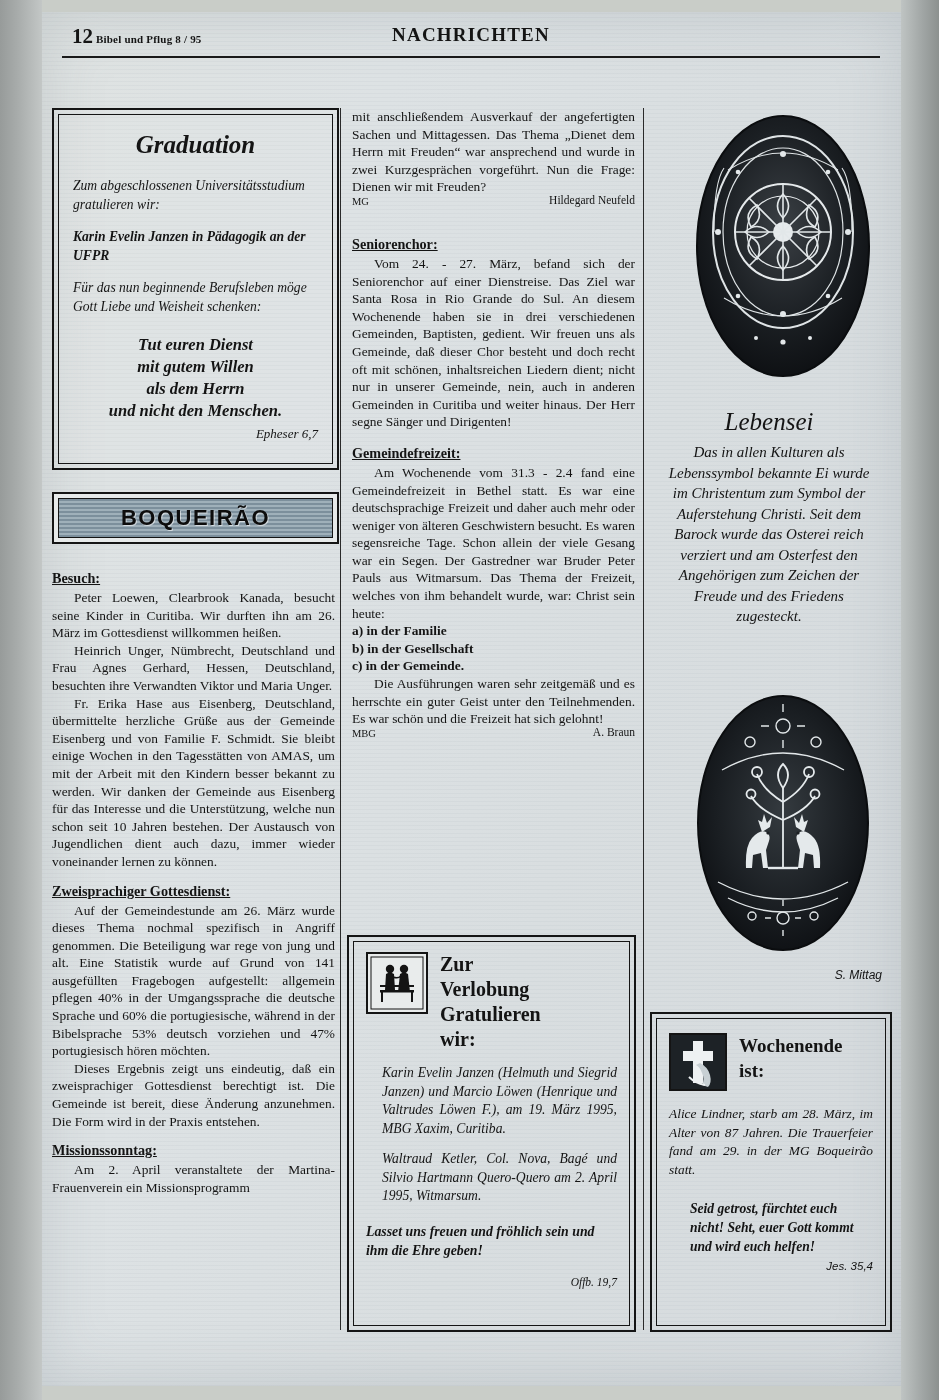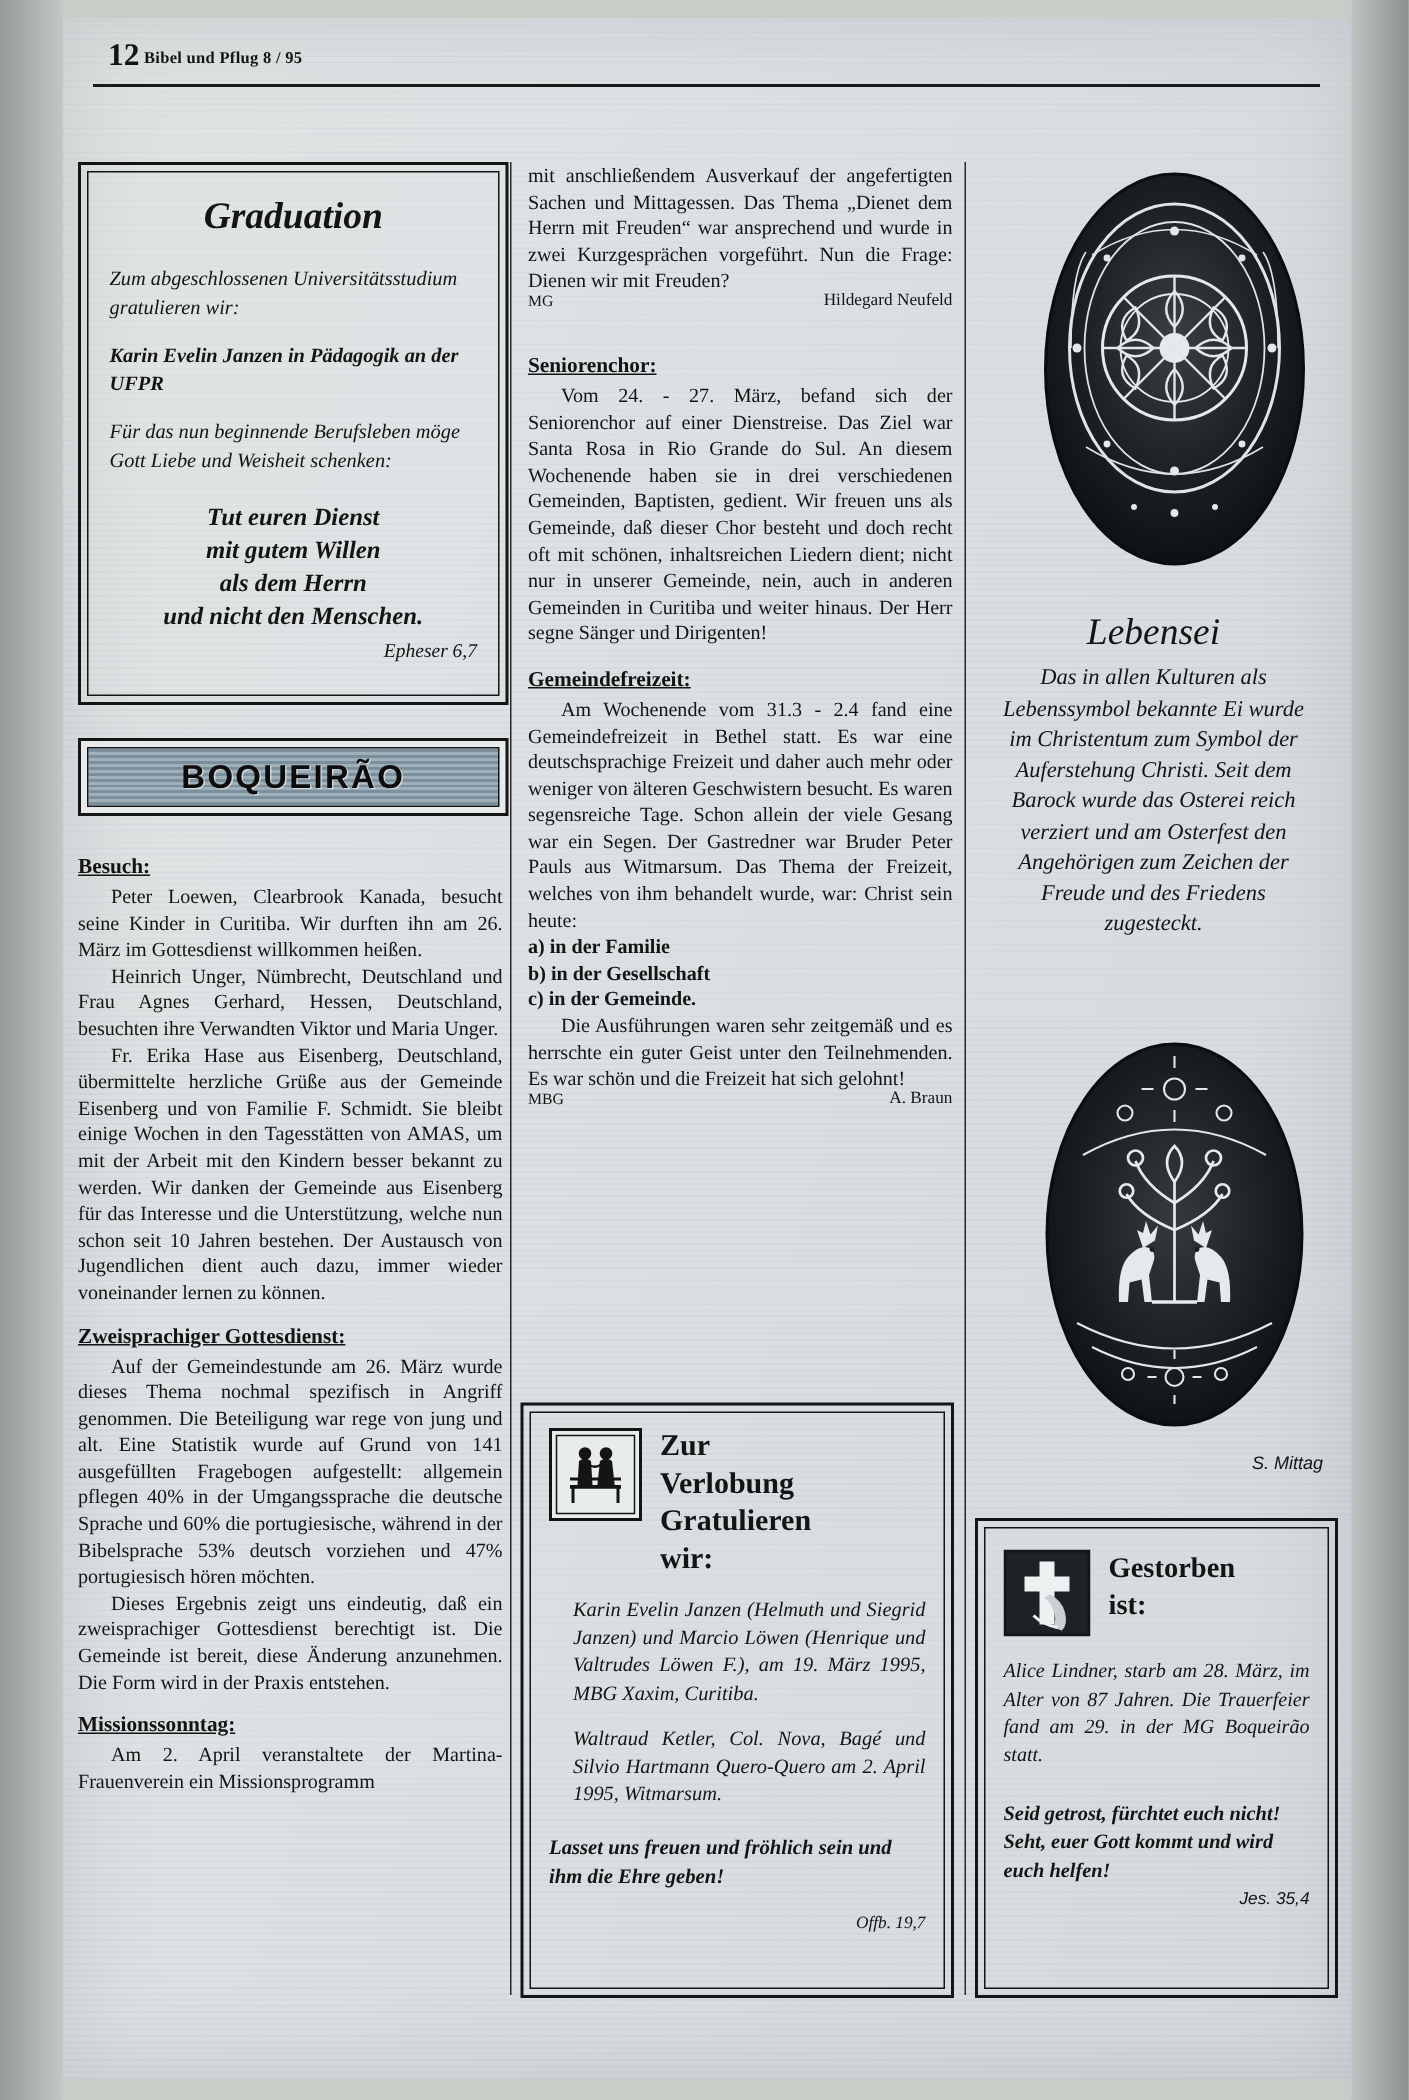--- a/index.html
+++ b/index.html
@@ -253,20 +253,21 @@
     line-height: 18.5px;
     margin: 22px 0 0 0;
     text-align: justify;
   }
   .gest-last {
     font-style: italic;
     font-weight: bold;
     font-size: 13.6px;
     line-height: 19px;
     margin-top: 20px;
+    margin-left: 21px;
   }
   .gest-ref {
     text-align: right;
     font-style: italic;
     font-size: 11.5px;
     margin-top: 4px;
     font-family: "Liberation Sans", sans-serif;
   }
 
   
@@ -277,20 +278,21 @@
 <body>
 
 <div id="page">
   <div id="paper"></div>
   <div id="leftedge"></div>
   <div id="rightedge"></div>
 
   <div class="hdr">
     <div class="hdr-num">12</div>
     <div class="hdr-pub">Bibel und Pflug  8 / 95</div>
+    <div class="hdr-title">NACHRICHTEN</div>
   </div>
   <div class="hdr-rule"></div>
 
   <div class="vert-rule" style="left:340px; top:108px; height:1222px;"></div>
   <div class="vert-rule" style="left:643px; top:108px; height:1222px;"></div>
 
   <div id="gradbox">
     <div class="inner">
       <div class="grad-title">Graduation</div>
       <div class="grad-p">Zum abgeschlossenen Universitätsstudium gratulieren wir:</div>
@@ -492,21 +494,21 @@
     <div class="inner">
       <div style="position:relative;">
         <span class="egg-wrap" style="left:0; top:0; position:absolute;">
           <svg width="58" height="58" viewBox="0 0 58 58">
             <rect x="1" y="1" width="56" height="56" fill="#1d2226" stroke="#141414" stroke-width="2"></rect>
             <path d="M24 8 h10 v10 h10 v10 h-10 v22 h-10 v-22 h-10 v-10 h10 z" fill="#eef1f2"></path>
             <path d="M31 30 q8 4 10 12 q2 8 -2 12 l-6 -2 q3 -6 0 -12 q-2 -6 -6 -8 z" fill="#c8d0d4"></path>
             <path d="M20 44 q6 6 16 8" stroke="#eef1f2" stroke-width="2" fill="none"></path>
           </svg>
         </span>
-        <div class="gest-head" style="white-space:pre-line;">Gestorben
+        <div class="gest-head" style="white-space:pre-line;">Wochenende
 ist:</div>
       </div>
       <div class="gest-p">Alice Lindner, starb am 28. März, im Alter von 87 Jahren. Die Trauerfeier fand am 29. in der MG Boqueirão statt.</div>
       <div class="gest-last">Seid getrost, fürchtet euch nicht! Seht, euer Gott kommt und wird euch helfen!</div>
       <div class="gest-ref">Jes. 35,4</div>
     </div>
   </div>
 
 </div>
 

